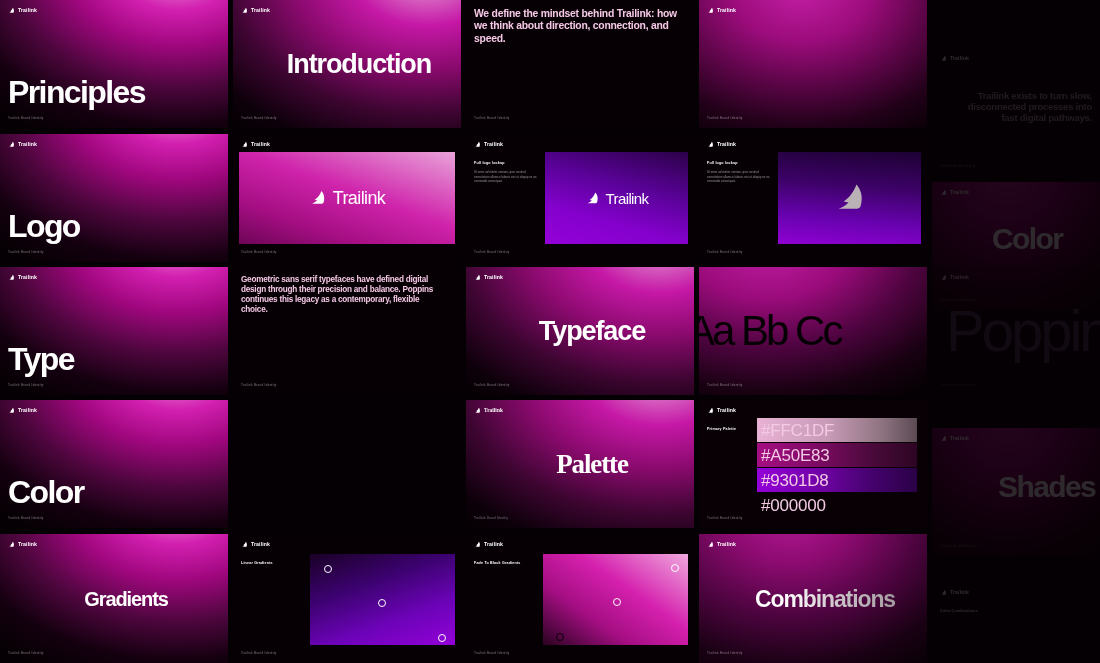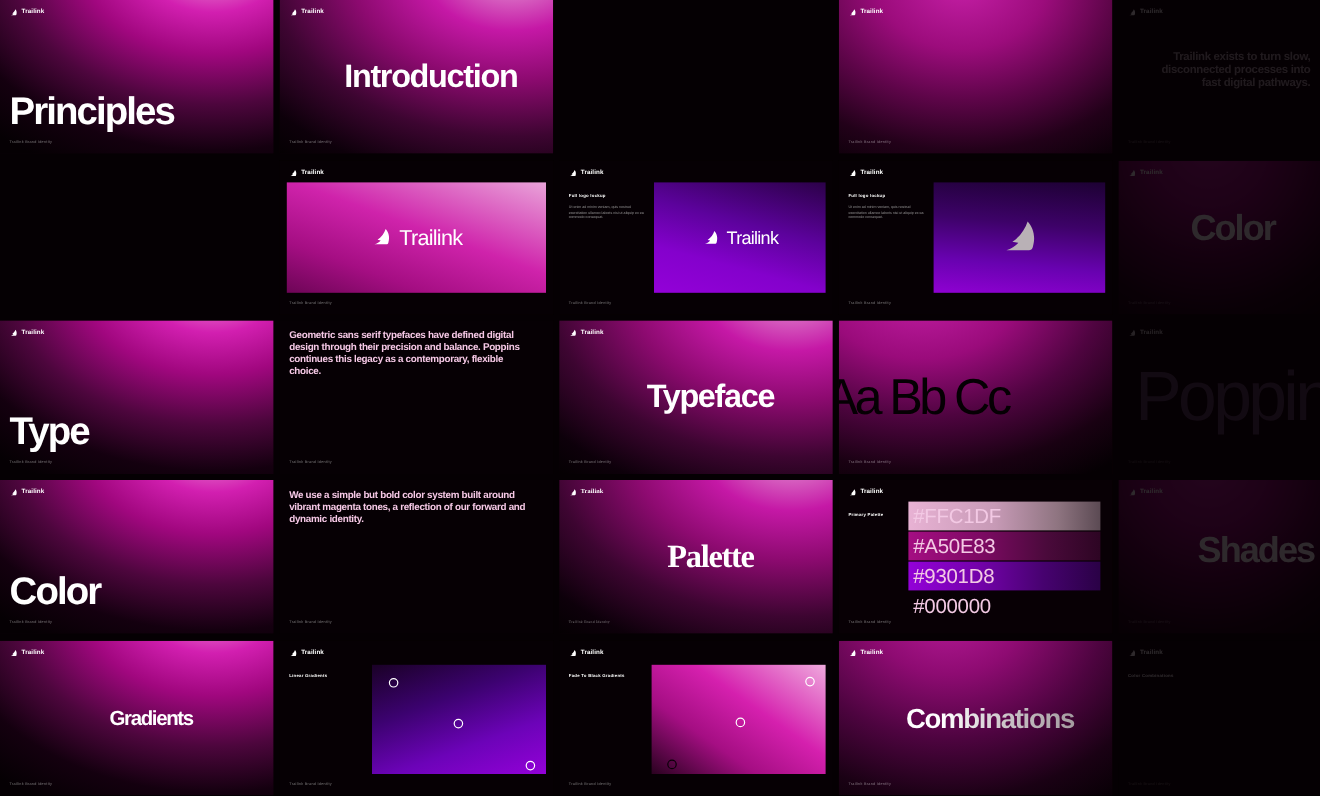--- a/index.html
+++ b/index.html
@@ -24,21 +24,21 @@
   }
 
   
   .slide {
     position: absolute;
     overflow: hidden;
     background: #0a0005;
     width: 228px;
     height: 128px;
   }
-  .slide.dim { opacity: 0.16; }
+  .slide.dim { opacity: 0.16; margin-top: 48px; }
   .slide.dim2 { opacity: 0.13; }
 
   .slide-bg {
     position: absolute;
     inset: 0;
   }
 
   
   .g-title {
     background:
@@ -280,20 +280,25 @@
     <div class="slide-logo">
       <svg width="7" height="7" viewBox="0 0 24 24">
           <path d="M16.5 2.5C15 7 12 11.5 7.5 14.5l3.5.6c-1.6 1.8-4 3.4-7 4.4h13.2c1.2 0 2-0.7 2.3-1.8C21.4 11.5 19.8 6 16.5 2.5z" fill="#fff"></path>
         </svg>
       <span class="wordmark">Trailink</span>
     </div>
     <div class="big-title centered">Introduction</div>
     <div class="slide-footer">Trailink Brand Identity</div>
   </div>
 
+  <div class="slide" style="left:466px;top:0px;">
+    <div class="slide-bg" style="background:#060004;"></div>
+    <div class="para">We define the mindset behind Trailink: how we think about direction, connection, and speed.</div>
+    <div class="slide-footer">Trailink Brand Identity</div>
+  </div>
 
   <div class="slide" style="left:699px;top:0px;">
     <div class="slide-bg g-mission"></div>
     <div class="slide-logo">
       <svg width="7" height="7" viewBox="0 0 24 24">
           <path d="M16.5 2.5C15 7 12 11.5 7.5 14.5l3.5.6c-1.6 1.8-4 3.4-7 4.4h13.2c1.2 0 2-0.7 2.3-1.8C21.4 11.5 19.8 6 16.5 2.5z" fill="#fff"></path>
         </svg>
       <span class="wordmark">Trailink</span>
     </div>
     <div class="slide-footer">Trailink Brand Identity</div>
@@ -304,20 +309,31 @@
     <div class="slide-logo">
       <svg width="7" height="7" viewBox="0 0 24 24">
           <path d="M16.5 2.5C15 7 12 11.5 7.5 14.5l3.5.6c-1.6 1.8-4 3.4-7 4.4h13.2c1.2 0 2-0.7 2.3-1.8C21.4 11.5 19.8 6 16.5 2.5z" fill="#fff"></path>
         </svg>
       <span class="wordmark">Trailink</span>
     </div>
     <div class="para faded">Trailink exists to turn slow, disconnected processes into fast digital pathways.</div>
     <div class="slide-footer">Trailink Brand Identity</div>
   </div>
 
+  <div class="slide" style="left:0px;top:134px;">
+    <div class="slide-bg g-title"></div>
+    <div class="slide-logo">
+      <svg width="7" height="7" viewBox="0 0 24 24">
+          <path d="M16.5 2.5C15 7 12 11.5 7.5 14.5l3.5.6c-1.6 1.8-4 3.4-7 4.4h13.2c1.2 0 2-0.7 2.3-1.8C21.4 11.5 19.8 6 16.5 2.5z" fill="#fff"></path>
+        </svg>
+      <span class="wordmark">Trailink</span>
+    </div>
+    <div class="big-title">Logo</div>
+    <div class="slide-footer">Trailink Brand Identity</div>
+  </div>
 
   <div class="slide" style="left:233px;top:134px;">
     <div class="slide-bg" style="background:#060004;"></div>
     <div class="slide-logo">
       <svg width="7" height="7" viewBox="0 0 24 24">
           <path d="M16.5 2.5C15 7 12 11.5 7.5 14.5l3.5.6c-1.6 1.8-4 3.4-7 4.4h13.2c1.2 0 2-0.7 2.3-1.8C21.4 11.5 19.8 6 16.5 2.5z" fill="#fff"></path>
         </svg>
       <span class="wordmark">Trailink</span>
     </div>
     <div class="inner-card g-logo-card-pink" style="left:6px;top:18px;right:6px;bottom:18px;">
@@ -437,25 +453,20 @@
     <div class="slide-logo">
       <svg width="7" height="7" viewBox="0 0 24 24">
           <path d="M16.5 2.5C15 7 12 11.5 7.5 14.5l3.5.6c-1.6 1.8-4 3.4-7 4.4h13.2c1.2 0 2-0.7 2.3-1.8C21.4 11.5 19.8 6 16.5 2.5z" fill="#fff"></path>
         </svg>
       <span class="wordmark">Trailink</span>
     </div>
     <div class="big-title">Color</div>
     <div class="slide-footer">Trailink Brand Identity</div>
   </div>
 
-  <div class="slide" style="left:233px;top:400px;">
-    <div class="slide-bg" style="background:#060004;"></div>
-    <div class="para small">We use a simple but bold color system built around vibrant magenta tones, a reflection of our forward and dynamic identity.</div>
-    <div class="slide-footer">Trailink Brand Identity</div>
-  </div>
 
   <div class="slide" style="left:466px;top:400px;font-family:Liberation Serif, serif;">
     <div class="slide-bg g-title2"></div>
     <div class="slide-logo">
       <svg width="7" height="7" viewBox="0 0 24 24">
           <path d="M16.5 2.5C15 7 12 11.5 7.5 14.5l3.5.6c-1.6 1.8-4 3.4-7 4.4h13.2c1.2 0 2-0.7 2.3-1.8C21.4 11.5 19.8 6 16.5 2.5z" fill="#fff"></path>
         </svg>
       <span class="wordmark">Trailink</span>
     </div>
     <div class="big-title centered">Palette</div>
@@ -485,41 +496,41 @@
         <div class="swatch-label">#9301D8</div>
       </div>
       <div class="swatch">
         <div class="swatch-fill sw4"></div>
         <div class="swatch-label">#000000</div>
       </div>
     </div>
     <div class="slide-footer">Trailink Brand Identity</div>
   </div>
 
-  <div class="slide dim" style="left:932px;top:400px;width:168px;">
+  <div class="slide dim" style="left:932px;top:380px;width:168px;">
     <div class="slide-bg g-mission"></div>
     <div class="slide-logo">
       <svg width="7" height="7" viewBox="0 0 24 24">
           <path d="M16.5 2.5C15 7 12 11.5 7.5 14.5l3.5.6c-1.6 1.8-4 3.4-7 4.4h13.2c1.2 0 2-0.7 2.3-1.8C21.4 11.5 19.8 6 16.5 2.5z" fill="#fff"></path>
         </svg>
       <span class="wordmark">Trailink</span>
     </div>
     <div class="big-title" style="left:66px;bottom:auto;top:44px;font-size:30px;">Shades</div>
     <div class="slide-footer">Trailink Brand Identity</div>
   </div>
 
   <div class="slide" style="left:0px;top:534px;height:129px;">
     <div class="slide-bg g-title"></div>
     <div class="slide-logo">
       <svg width="7" height="7" viewBox="0 0 24 24">
           <path d="M16.5 2.5C15 7 12 11.5 7.5 14.5l3.5.6c-1.6 1.8-4 3.4-7 4.4h13.2c1.2 0 2-0.7 2.3-1.8C21.4 11.5 19.8 6 16.5 2.5z" fill="#fff"></path>
         </svg>
       <span class="wordmark">Trailink</span>
     </div>
-    <div class="big-title centered" style="font-size:17px;">Gradients</div>
+    <div class="big-title centered" style="font-size:20px;">Gradients</div>
     <div class="slide-footer">Trailink Brand Identity</div>
   </div>
 
   <div class="slide" style="left:233px;top:534px;height:129px;">
     <div class="slide-bg" style="background:#060004;"></div>
     <div class="slide-logo">
       <svg width="7" height="7" viewBox="0 0 24 24">
           <path d="M16.5 2.5C15 7 12 11.5 7.5 14.5l3.5.6c-1.6 1.8-4 3.4-7 4.4h13.2c1.2 0 2-0.7 2.3-1.8C21.4 11.5 19.8 6 16.5 2.5z" fill="#fff"></path>
         </svg>
       <span class="wordmark">Trailink</span>

